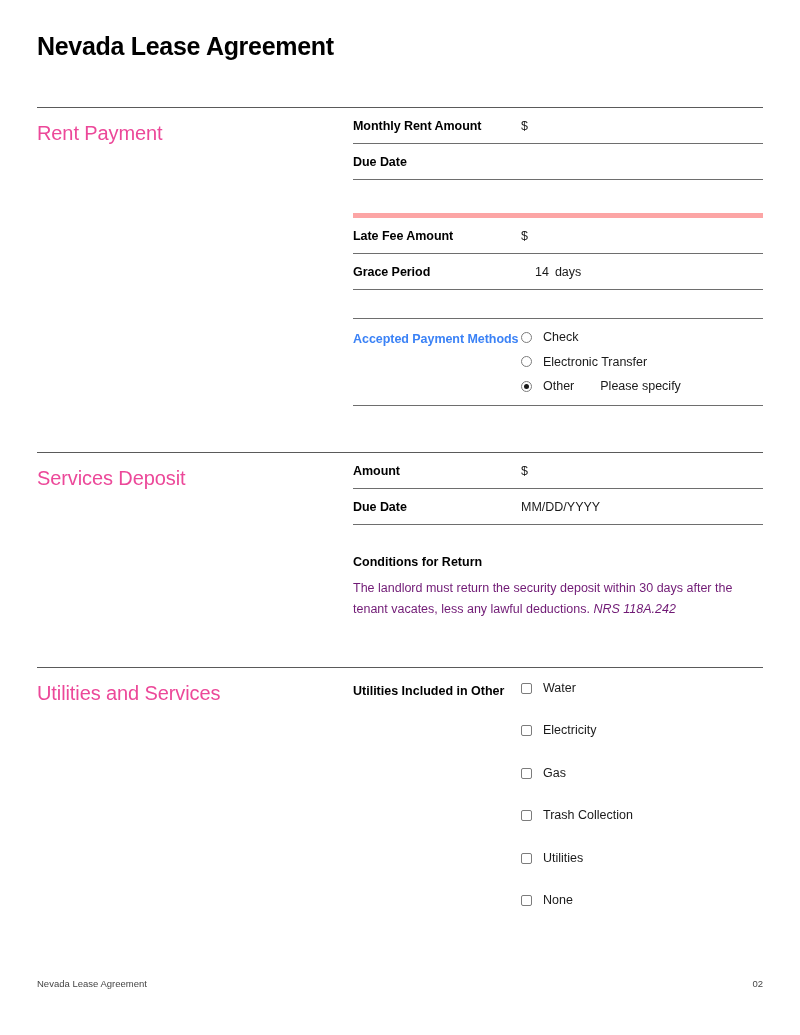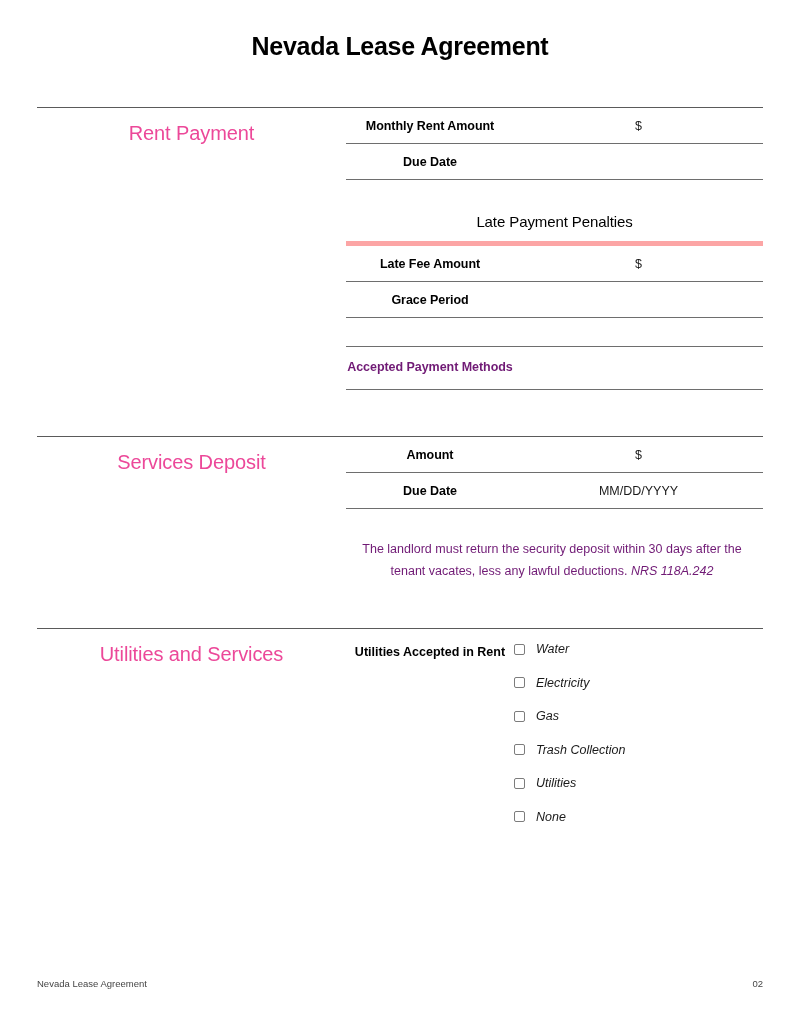--- a/index.html
+++ b/index.html
@@ -13,21 +13,20 @@
     position: relative;
     overflow: hidden;
   }
 
   .page {
     position: absolute;
     left: 0; top: 0;
     width: 800px;
     height: 1007px;
     padding: 0 37px;
-    text-align: center;
   }
 
   
   .doc-title {
     font-size: 25px;
     font-weight: bold;
     letter-spacing: -0.3px;
     color: #000;
     padding-top: 33px;
     line-height: 1.1;
@@ -47,20 +46,21 @@
     font-size: 20px;
     font-weight: normal;
     color: #ec4899;
     padding-top: 14px;
     letter-spacing: -0.1px;
   }
 
   .section-body {
     flex: 1 1 auto;
     width: 417px;
+    margin-left: 7px;
   }
 
   
   .row {
     display: flex;
     align-items: flex-start;
     border-bottom: 1px solid #6e6e6e;
     min-height: 33px;
     padding: 9px 0 8px 0;
   }
@@ -104,21 +104,21 @@
   .choice-row {
     display: flex;
     align-items: flex-start;
     border-bottom: 1px solid #6e6e6e;
     padding: 11px 0 12px 0;
   }
   .choice-label {
     flex: 0 0 168px;
     font-size: 12.5px;
     font-weight: bold;
-    color: #701a75;
+    color: #3b82f6;
     line-height: 1.5;
     letter-spacing: -0.05px;
   }
   .choice-list {
     flex: 1 1 auto;
     display: flex;
     flex-direction: column;
     gap: 12px;
     padding-top: 1px;
   }
@@ -184,23 +184,22 @@
     font-size: 12.5px;
     font-weight: bold;
     color: #000;
     line-height: 1.45;
     padding-top: 14px;
   }
   .util-list {
     flex: 1 1 auto;
     display: flex;
     flex-direction: column;
-    gap: 21px;
+    gap: 30px;
     padding-top: 14px;
-    font-style: italic;
   }
 
   
   .footer {
     position: absolute;
     left: 37px;
     right: 37px;
     bottom: 18px;
     display: flex;
     justify-content: space-between;
@@ -227,35 +226,56 @@
         <div class="row-label">Monthly Rent Amount</div>
         <div class="row-value money">$</div>
       </div>
 
       <div class="row">
         <div class="row-label">Due Date</div>
       </div>
 
       <div class="pre-gap"></div>
 
-      <div class="sub-head">Late Payment Penalties</div>
 
       <div class="row row-top-rule">
         <div class="row-label">Late Fee Amount</div>
         <div class="row-value money">$</div>
       </div>
 
       <div class="row">
         <div class="row-label">Grace Period</div>
+        <div class="row-value indent">
+          <span class="fill-val">14</span><span>days</span>
+        </div>
       </div>
 
       <div class="spacer-row"></div>
 
       <div class="choice-row">
         <div class="choice-label">Accepted Payment Methods</div>
+        <div class="choice-list">
+
+          <div class="choice-item">
+            <span class="radio"></span>
+            <span class="choice-text">Check</span>
+          </div>
+
+          <div class="choice-item">
+            <span class="radio"></span>
+            <span class="choice-text">Electronic Transfer</span>
+          </div>
+
+          <div class="choice-item">
+            <span class="radio checked"></span>
+            <span class="choice-text">Other</span>
+            <span class="choice-text choice-hint">Please specify</span>
+          </div>
+
+        </div>
       </div>
 
     </div>
   </div>
 
   <div class="section-gap-lg"></div>
 
   <div class="section">
     <div class="section-title">Services Deposit</div>
 
@@ -265,34 +285,35 @@
         <div class="row-label">Amount</div>
         <div class="row-value money">$</div>
       </div>
 
       <div class="row">
         <div class="row-label">Due Date</div>
         <div class="row-value money">MM/DD/YYYY</div>
       </div>
 
       <div class="para-block">
+        <div class="para-head">Conditions for Return</div>
         <div class="para-text"><span>The landlord must return the security deposit within 30 days after the tenant vacates, less any lawful deductions. </span><em>NRS 118A.242</em></div>
       </div>
 
     </div>
   </div>
 
   <div class="section-gap-lg"></div>
 
   <div class="section">
     <div class="section-title">Utilities and Services</div>
 
     <div class="section-body">
       <div style="display:flex; align-items:flex-start;">
-        <div class="util-label">Utilities Accepted in Rent</div>
+        <div class="util-label">Utilities Included in Other</div>
         <div class="util-list">
 
           <div class="choice-item">
             <span class="checkbox"></span>
             <span class="choice-text">Water</span>
           </div>
 
           <div class="choice-item">
             <span class="checkbox"></span>
             <span class="choice-text">Electricity</span>

